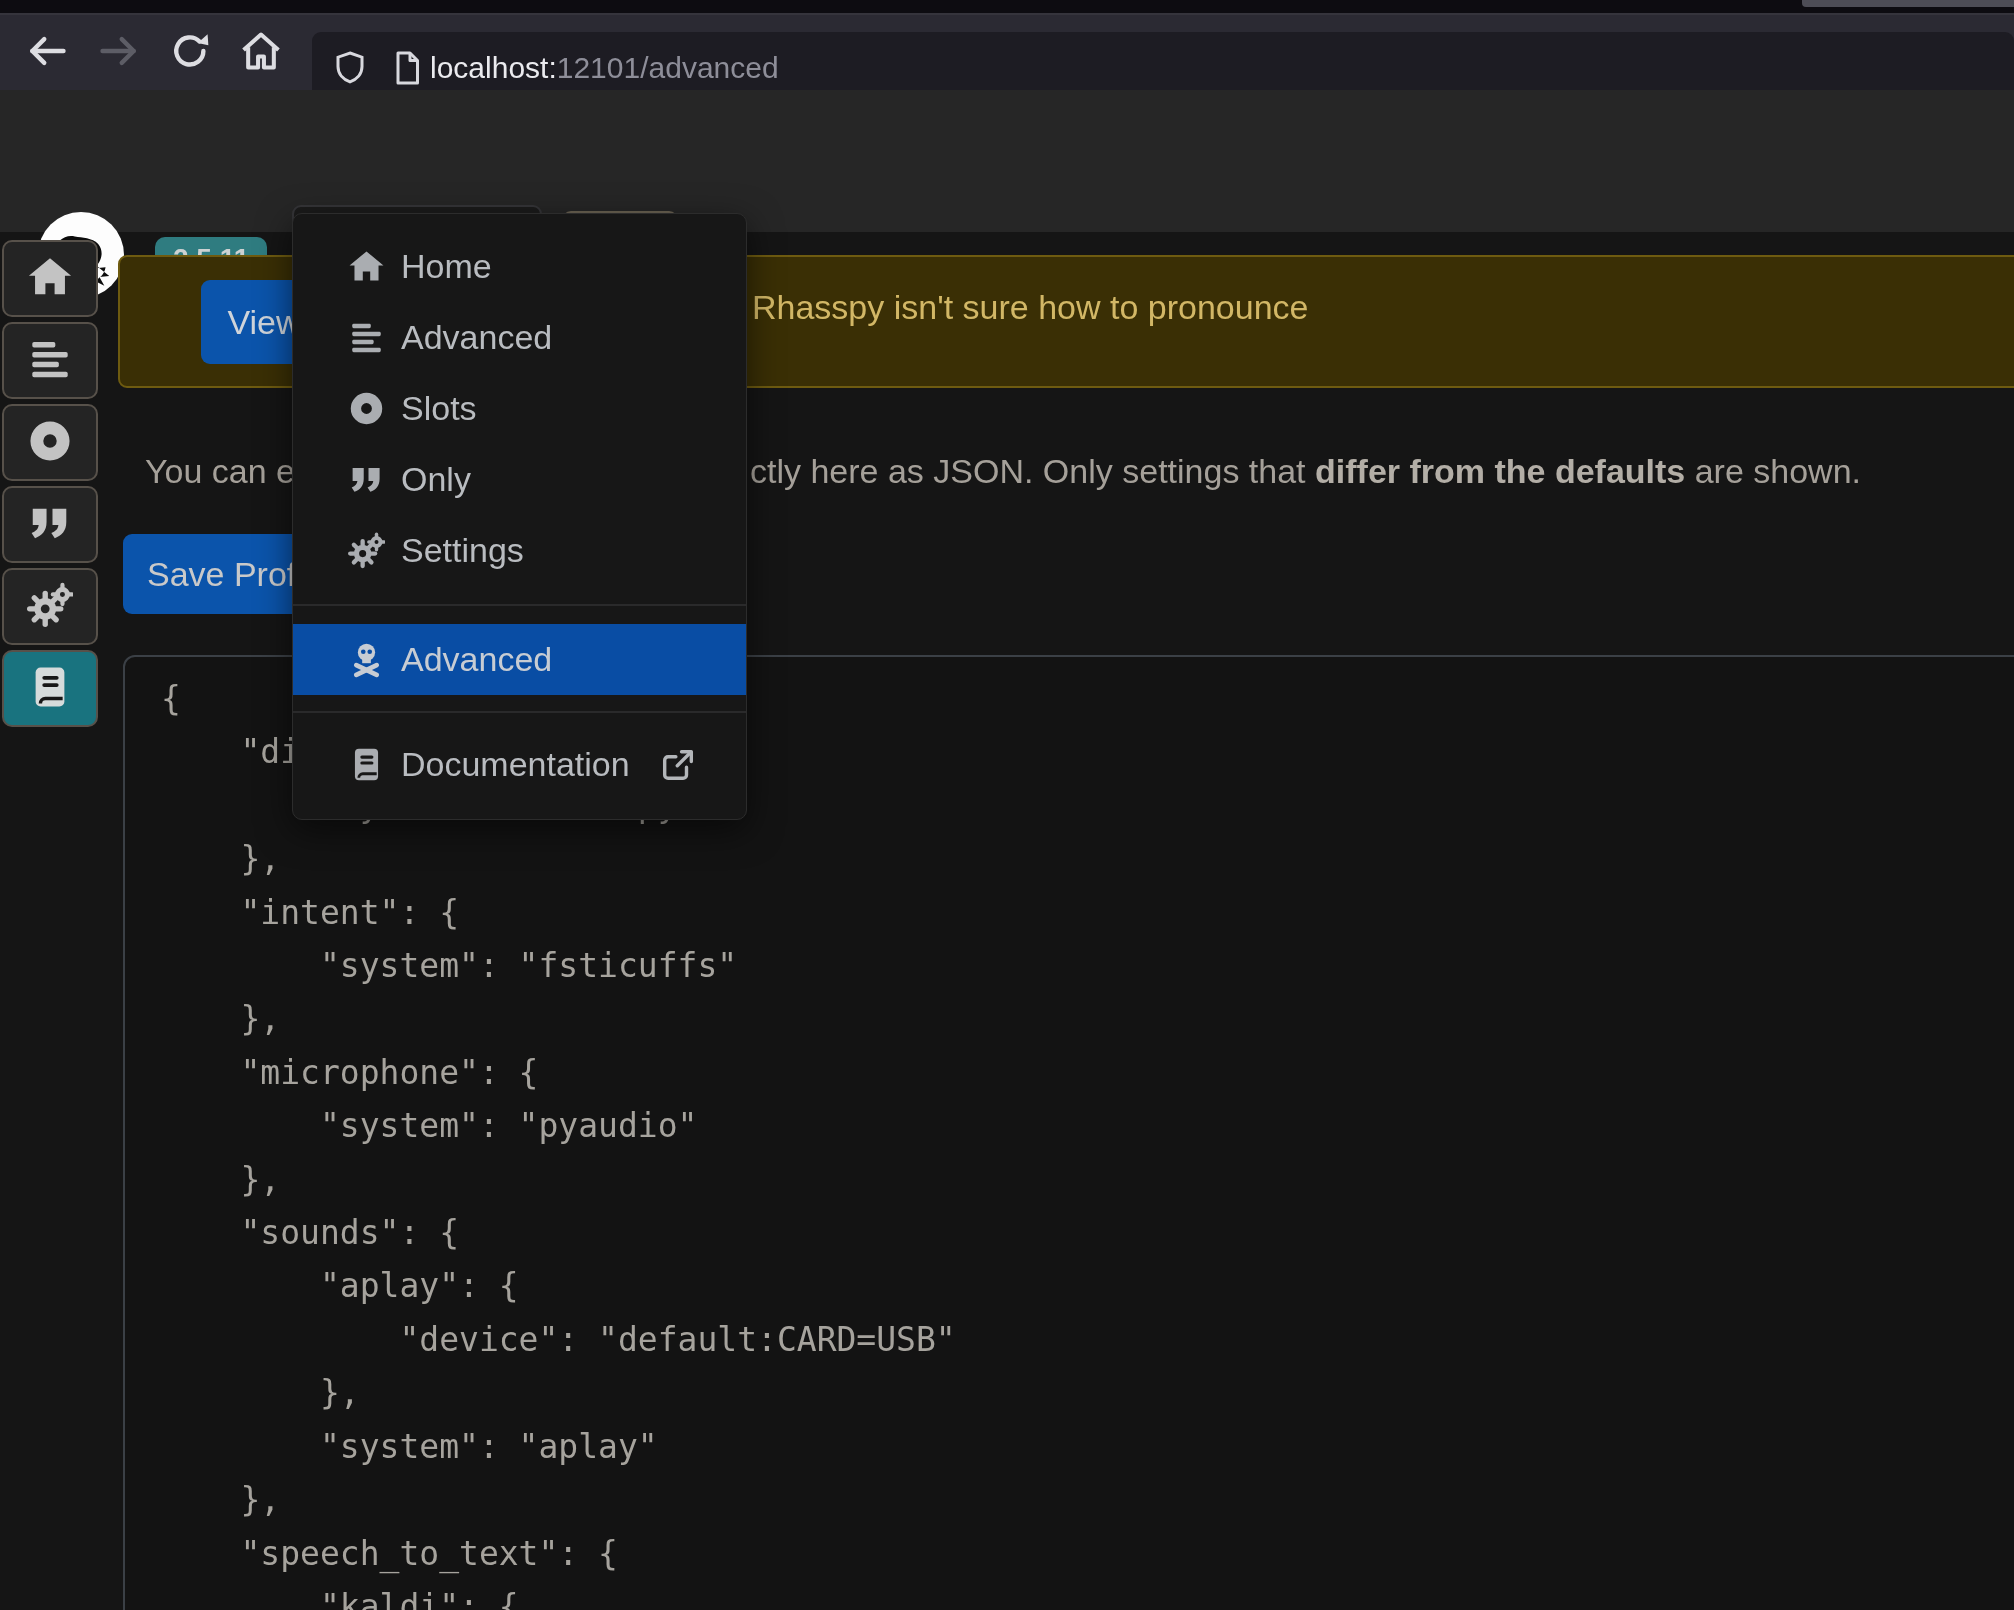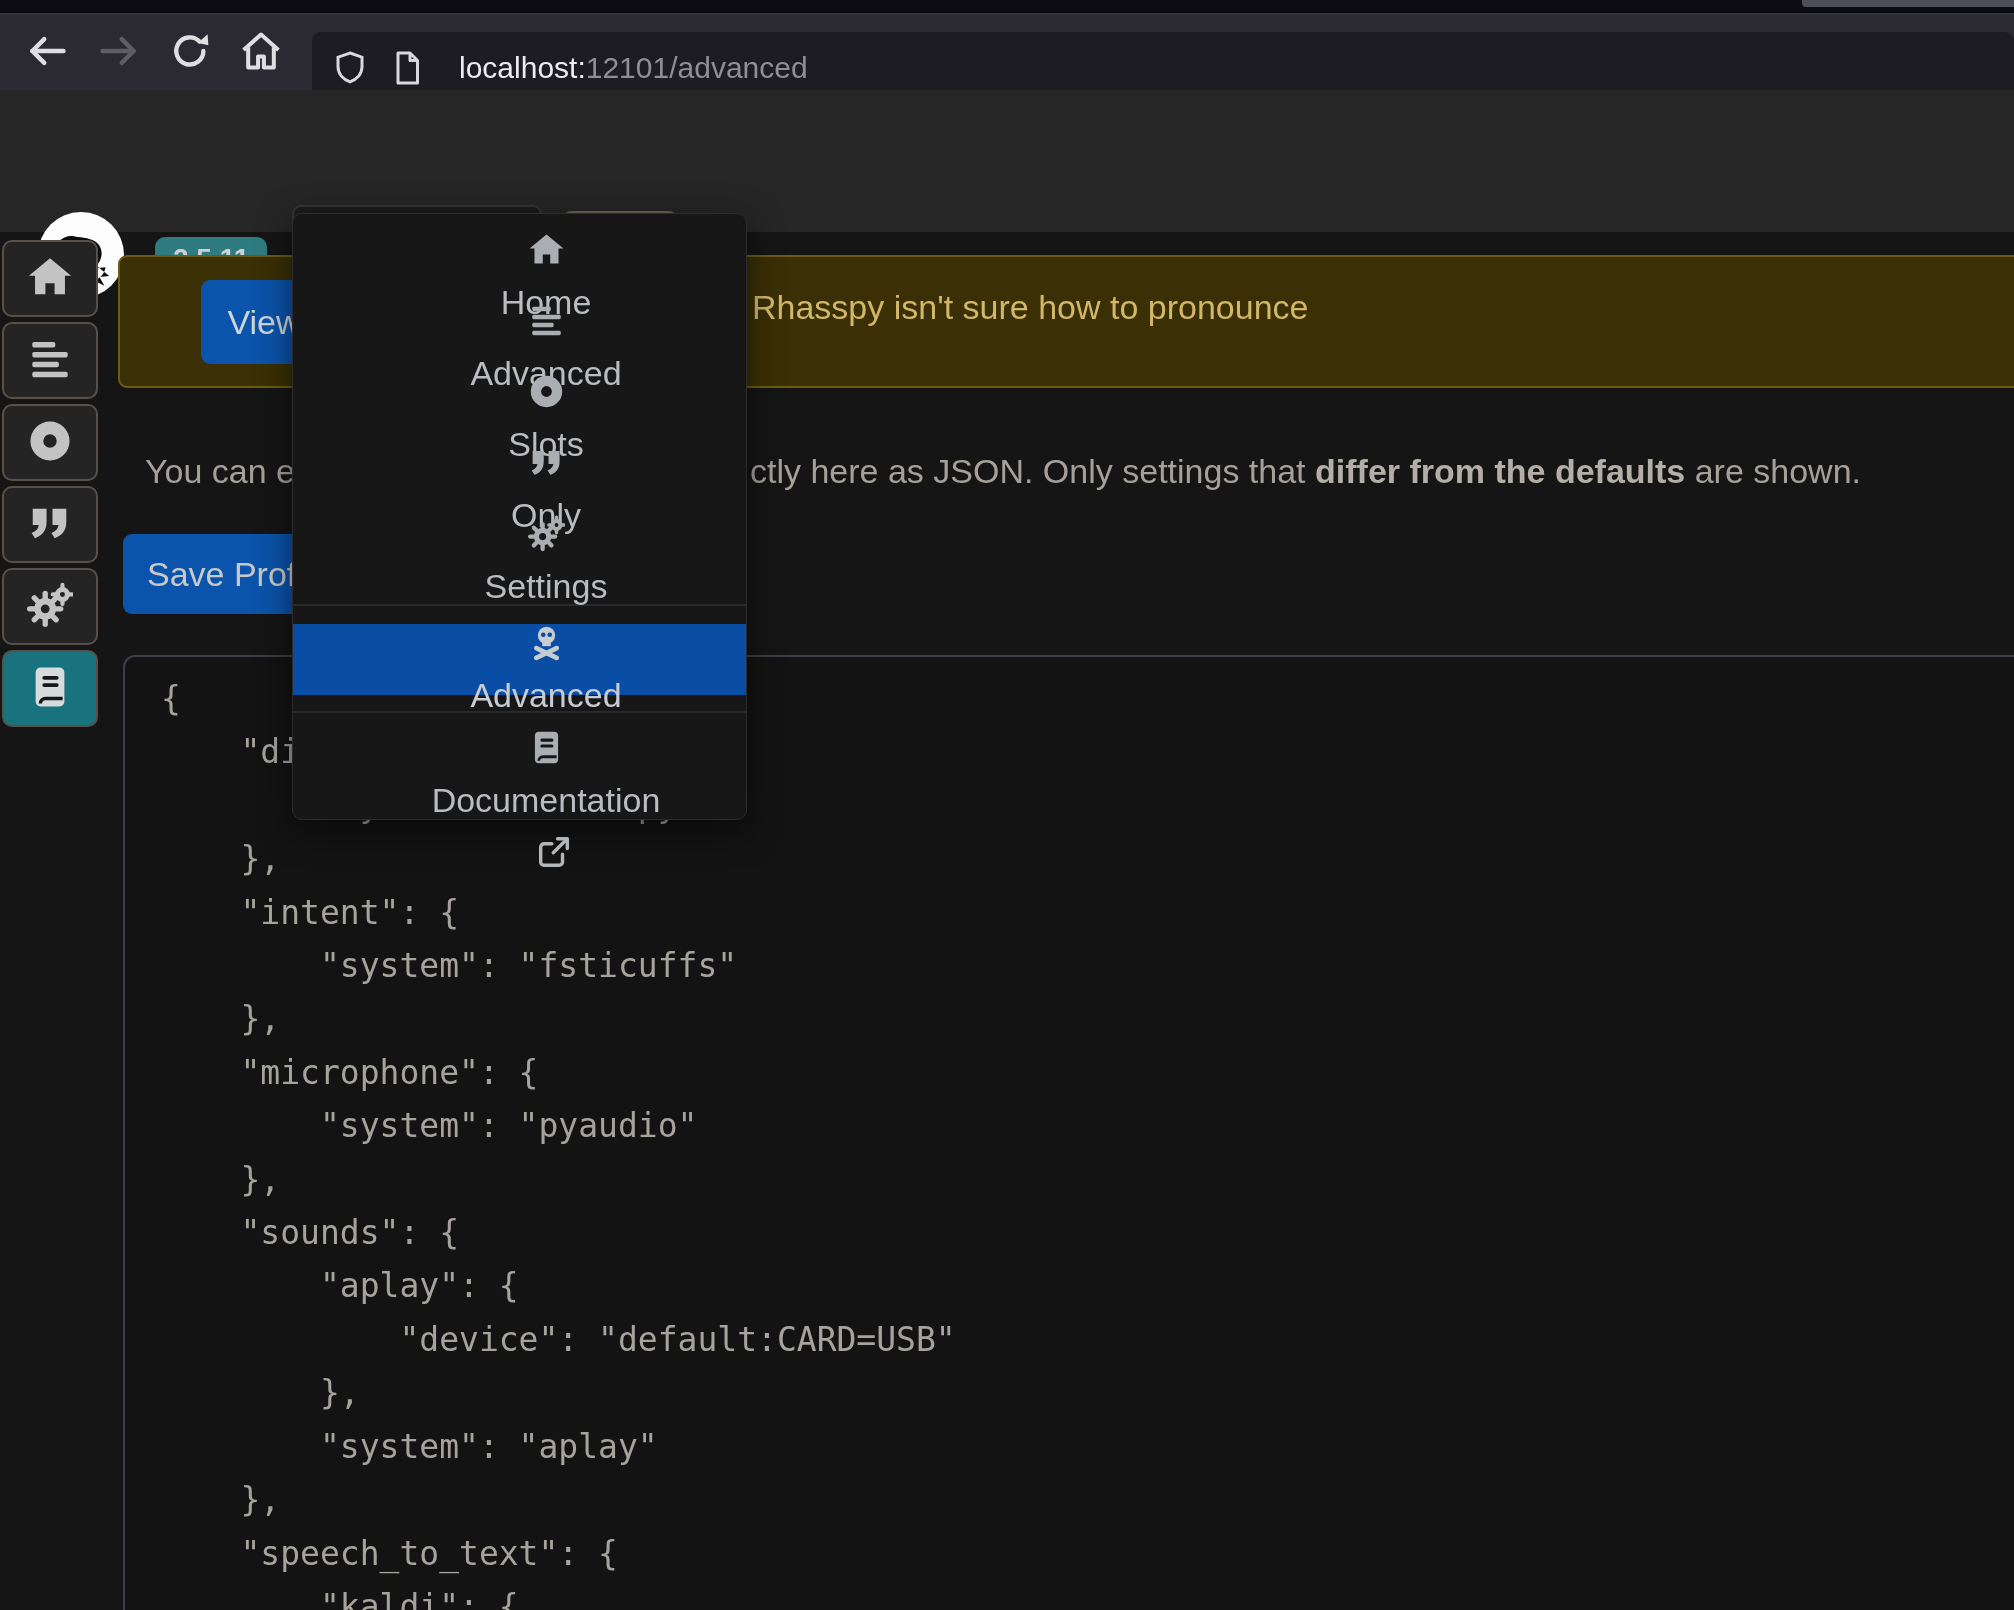--- a/index.html
+++ b/index.html
@@ -11,21 +11,21 @@
   #tabstrip{left:0;top:0;width:2014px;height:13px;background:#0d0c11;}
   #tab-accent{right:0;top:0;width:212px;height:7px;background:#4d4d56;border-bottom-left-radius:4px;}
   #toolbar{left:0;top:13px;width:2014px;height:77px;background:#2b2a33;border-top:2px solid #35343c;box-sizing:border-box;}
   .tb-icon{position:absolute;top:14px;width:44px;height:44px;color:#dddde2;}
   .tb-icon svg{width:100%;height:100%;}
   #fwd-icon{color:#5d5d66;}
   #urlbar{left:312px;top:17px;width:1702px;height:70px;background:#1d1c23;border-radius:9px;}
   .url-icon{position:absolute;top:18px;width:36px;height:36px;color:#d8d8de;}
   .url-icon svg{width:100%;height:100%;}
   #url-text{left:118px;top:18px;font-size:30px;line-height:36px;white-space:nowrap;}
-  #url-host{color:#ebebef;margin-left:29px;}
+  #url-host{color:#ebebef;}
   #url-path{color:#8e8e99;}
 
   
   #appheader{left:0;top:90px;width:2014px;height:142px;background:#262626;}
   #logo{left:38px;top:122px;width:86px;height:86px;border-radius:50%;background:#fdfdfd;overflow:hidden;}
   #logo svg{width:86px;height:86px;}
   #version-badge{left:155px;top:147px;padding:6px 18px;background:#2f7c80;border-radius:10px;
                  font-size:28px;font-weight:bold;color:#ccd2d2;}
   #page-dropdown{left:292px;top:115px;width:250px;height:90px;background:#1b1b1b;
                  border:2px solid #353538;border-radius:9px;box-sizing:border-box;
@@ -68,21 +68,21 @@
           border:2px solid #3b4046;border-radius:12px;box-sizing:border-box;
           padding:15px 0 0 36px;overflow:hidden;}
   .code-line{font-family:"DejaVu Sans Mono",monospace;font-size:33px;line-height:53.4px;
              color:#a6a39d;white-space:pre;}
 
   
   #dropdown-menu{left:292px;top:213px;width:455px;height:607px;background:#171717;
                  border:1px solid #2c2c2c;border-radius:10px;box-sizing:border-box;
                  padding-top:17px;box-shadow:0 10px 34px rgba(0,0,0,.55);z-index:50;}
   .menu-item{height:71px;display:flex;align-items:center;padding-left:53px;gap:15px;
-             color:#b9bcc0;font-size:34px;flex-direction:column;}
+             color:#b9bcc0;font-size:34px;}
   .menu-item .mi-icon{width:40px;height:40px;display:flex;align-items:center;justify-content:center;color:#aaadb1;}
   .menu-item .mi-icon svg{width:37px;height:37px;}
   .menu-item.active{background:#094da4;color:#c7ccd3;}
   .menu-item.active .mi-icon{color:#c7ccd3;}
   .menu-divider{border-top:2px solid #2a2a2b;margin:18px 0;}
   .menu-divider.second{margin:16px 0;}
   .ext-icon{width:34px;height:34px;color:#b3b6b9;margin-left:16px;}
   .ext-icon svg{width:34px;height:34px;}
 </style>
 </head>

